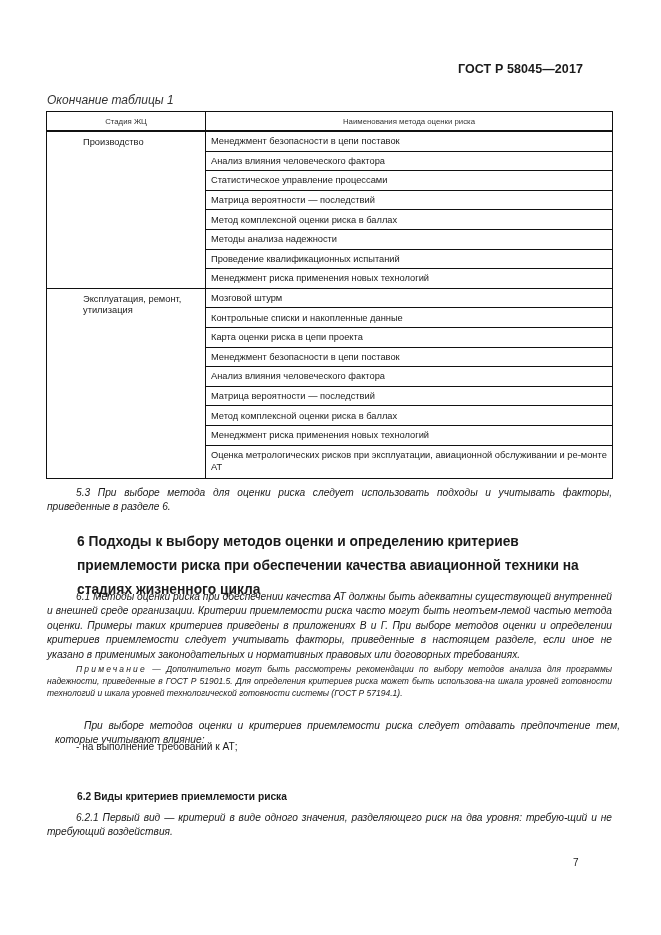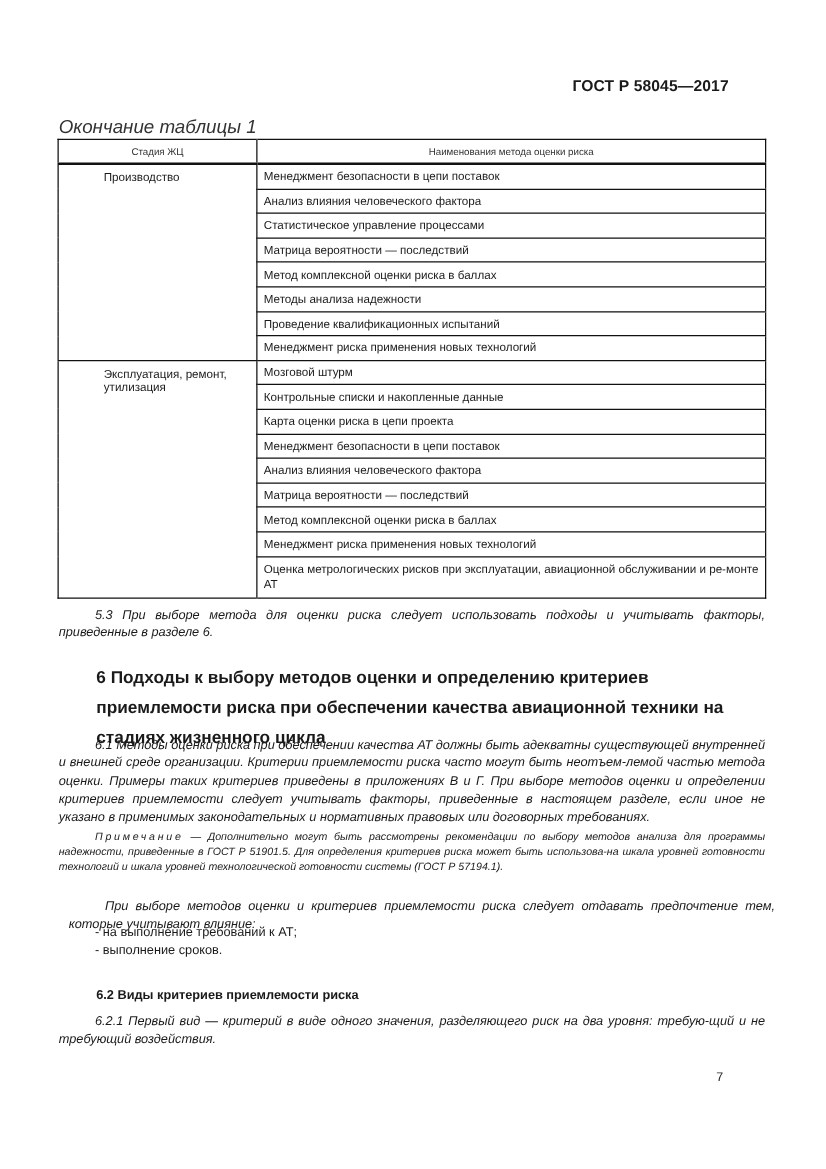--- a/index.html
+++ b/index.html
@@ -1,19 +1,19 @@
 <!DOCTYPE html>
 <html><head>
 <meta charset="utf-8">
 <style>
   html, body { margin:0; padding:0; background:#ffffff; }
   body { width:661px; height:935px; position:relative; overflow:hidden;
          font-family:"Liberation Sans", sans-serif; color:#1a1a1a; }
   .doc-code { position:absolute; top:62px; right:78px; font-weight:bold; font-size:12.5px; letter-spacing:0.1px; }
-  .table-caption { position:absolute; top:93px; left:47px; font-style:italic; font-size:15px; color:#333; }
+  .table-caption { position:absolute; top:93px; left:47px; font-style:italic; font-size:12px; color:#333; }
   table.risk { position:absolute; top:111px; left:46px; width:567px; border-collapse:collapse;
                font-size:9.3px; border:1.6px solid #111; }
   table.risk th { font-weight:normal; font-size:7.8px; color:#333; height:18px; padding:0;
                   border-bottom:2px solid #111; border-right:1px solid #111; text-align:center; }
   table.risk td { padding:0 5px; vertical-align:middle; height:18.6px; }
   table.risk td.stage { vertical-align:top; padding-top:5px; border-right:1px solid #111;
                         border-bottom:1.6px solid #111; line-height:11px; width:117px;padding-left:36px; }
   table.risk td.method { border-bottom:1.6px solid #111; }
   table.risk td.method.multi { height:28px; line-height:11.5px; padding-top:2px; padding-bottom:2px; }
   .para { position:absolute; left:47px; width:565px; font-size:10.2px; line-height:14.4px; text-align:justify; }
@@ -102,20 +102,19 @@
 <h2 class="section">6 Подходы к выбору методов оценки и определению критериев приемлемости риска при обеспечении качества авиационной техники на стадиях жизненного цикла</h2>
 
 <p class="para indent" style="top:590px;margin:0">6.1 Методы оценки риска при обеспечении качества АТ должны быть адекватны существующей внутренней и внешней среде организации. Критерии приемлемости риска часто могут быть неотъем-лемой частью метода оценки. Примеры таких критериев приведены в приложениях В и Г. При выборе методов оценки и определении критериев приемлемости следует учитывать факторы, приведенные в настоящем разделе, если иное не указано в применимых законодательных и нормативных правовых или договорных требованиях.</p>
 
 <p class="note indent" style="margin:0"><span class="lbl">Примечание</span><span> — Дополнительно могут быть рассмотрены рекомендации по выбору методов анализа для программы надежности, приведенные в ГОСТ Р 51901.5. Для определения критериев риска может быть использова-на шкала уровней готовности технологий и шкала уровней технологической готовности системы (ГОСТ Р 57194.1).</span></p>
 
 <p class="para indent" style="top:711px;margin:8px">При выборе методов оценки и критериев приемлемости риска следует отдавать предпочтение тем, которые учитывают влияние:</p>
 
 <ul class="bullets">
   <li>на выполнение требований к АТ;</li>
-  <li>выполнение сроков.</li>
 </ul>
 
 <h3 class="sub">6.2 Виды критериев приемлемости риска</h3>
 
 <p class="para indent" style="top:811px;margin:0">6.2.1 Первый вид — критерий в виде одного значения, разделяющего риск на два уровня: требую-щий и не требующий воздействия.</p>
 
 <div class="page-num">7</div>
 
 </body></html>

